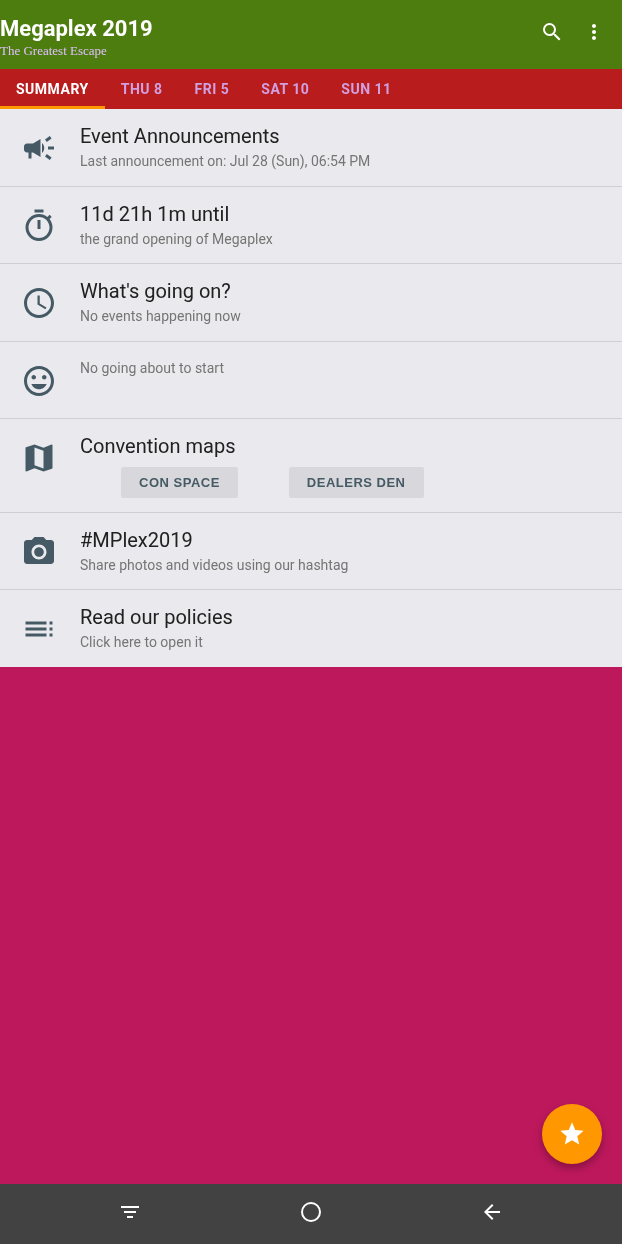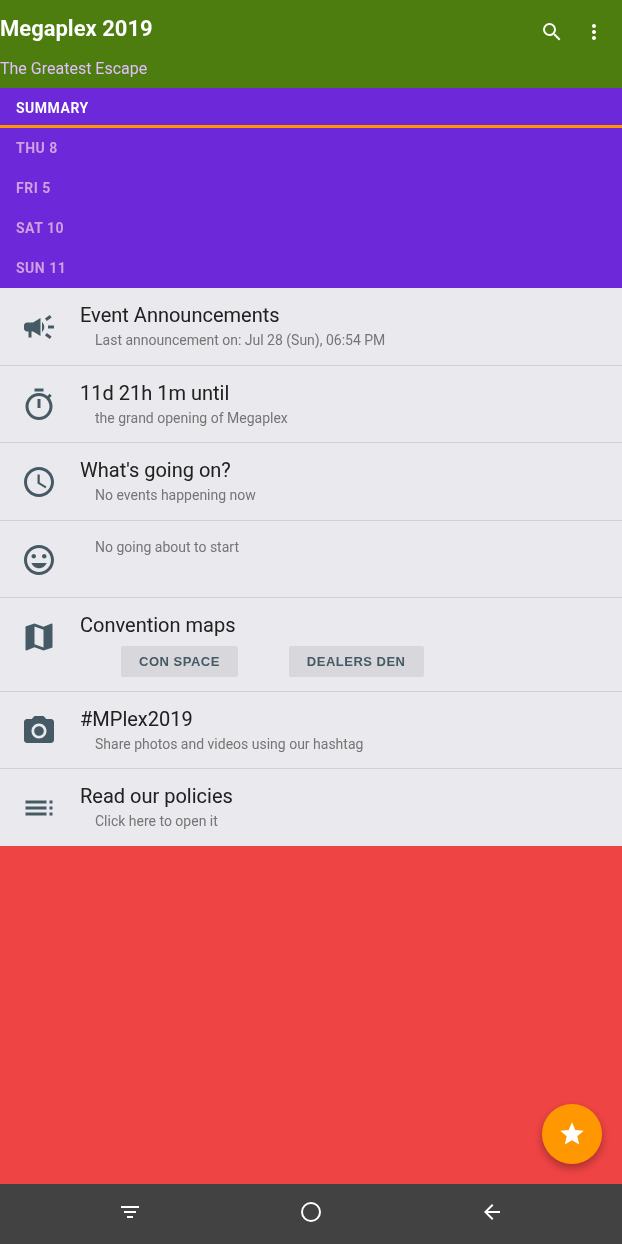--- a/index.html
+++ b/index.html
@@ -25,41 +25,41 @@
       display: flex;
       flex-direction: column;
     }
     .header-title {
       color: #ffffff;
       font-size: 22px;
       font-weight: bold;
     }
     .header-subtitle {
       color: #e0c0ff;
-      font-size: 16px;
-      margin-top: 18px;
+      font-size: 13px;
+      margin-top: 2px;
+      font-family: Liberation Serif, serif;
     }
     .header-icons {
       display: flex;
       align-items: center;
       gap: 18px;
       margin-top: 4px;
     }
     .header-icon {
       color: #ffffff;
       font-size: 22px;
       cursor: pointer;
     }
 
     
     .tabs {
-      background: #6d28d9;
+      background: #b91c1c;
       display: flex;
       border-bottom: none;
-      flex-direction: column;
     }
     .tab {
       color: #d0a0e0;
       font-size: 14px;
       font-weight: bold;
       padding: 12px 16px;
       cursor: pointer;
       letter-spacing: 0.5px;
       position: relative;
       white-space: nowrap;
@@ -73,21 +73,21 @@
       bottom: 0;
       left: 0;
       right: 0;
       height: 3px;
       background: #ff9800;
     }
 
     
     .content {
       flex: 1;
-      background: #ef4444;
+      background: #be185d;
     }
 
     
     .list-item {
       background: #eaeaee;
       border-bottom: 1px solid #d0d0d4;
       padding: 14px 16px;
       display: flex;
       align-items: flex-start;
       gap: 18px;
@@ -117,21 +117,20 @@
       font-size: 20px;
       color: #212121;
       font-weight: 400;
       line-height: 1.3;
     }
     .item-subtitle {
       font-size: 14px;
       color: #757575;
       margin-top: 3px;
       line-height: 1.4;
-      margin-left: 15px;
     }
 
     
     .map-buttons {
       display: flex;
       gap: 10px;
       margin-top: 8px;
     }
     .map-btn {
       background: #d8d8dc;

